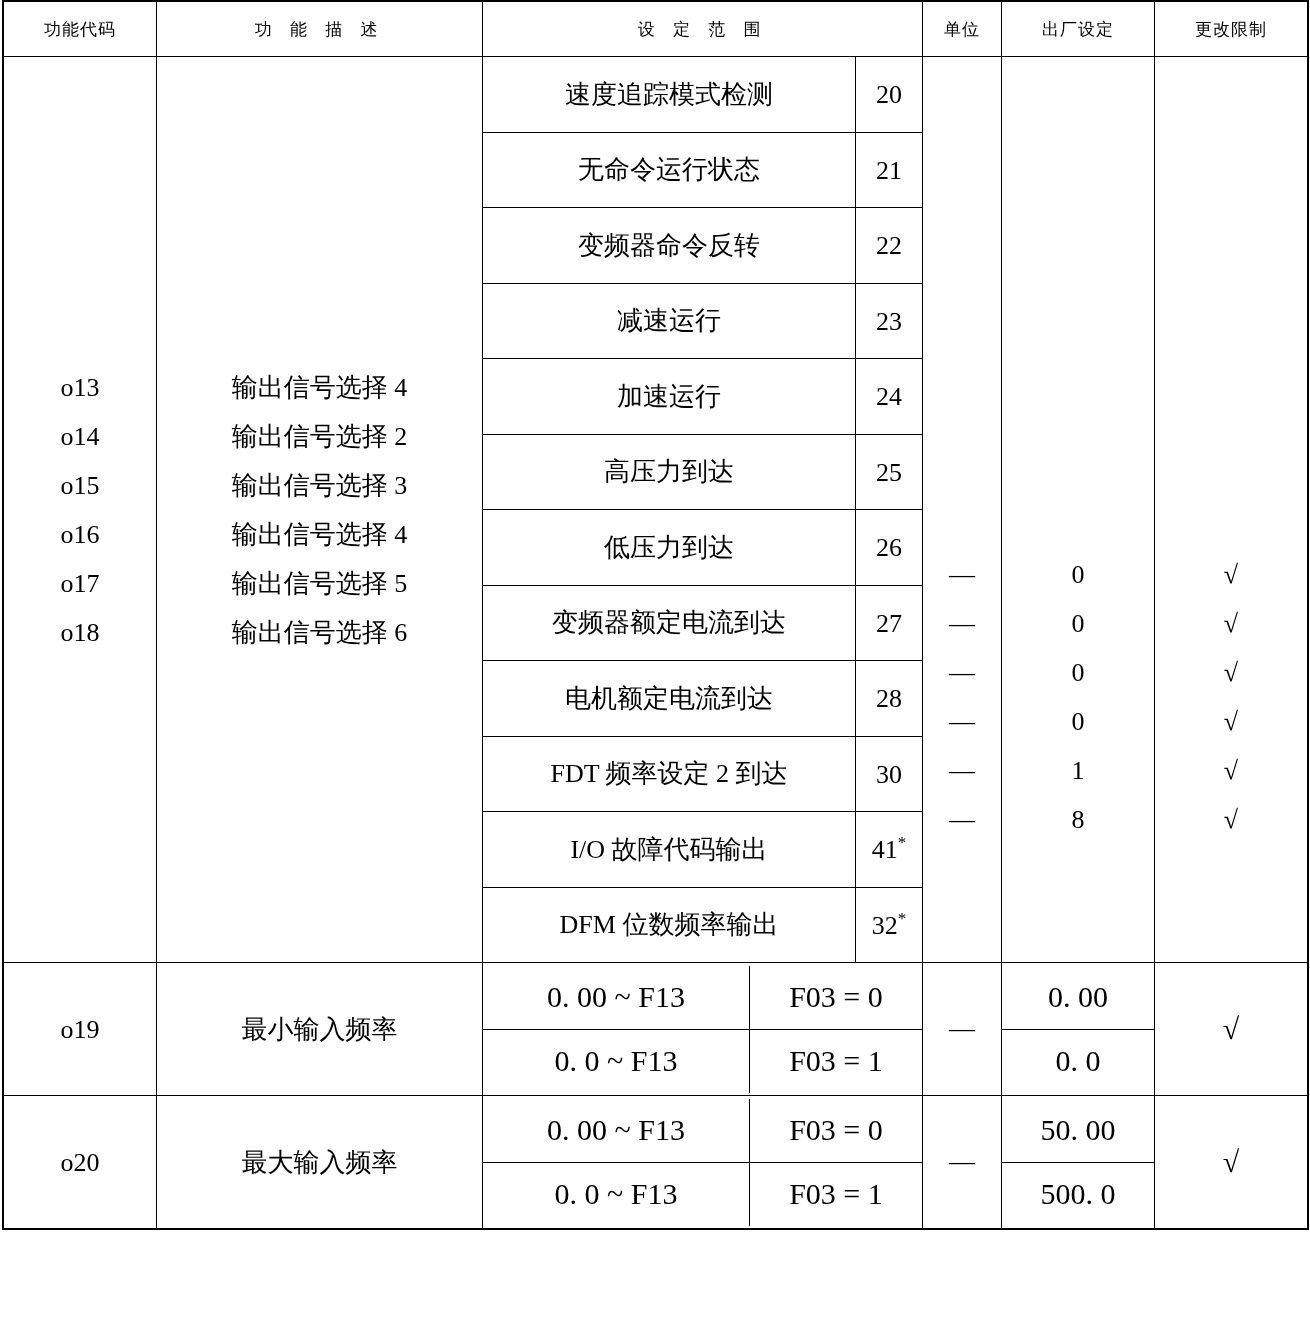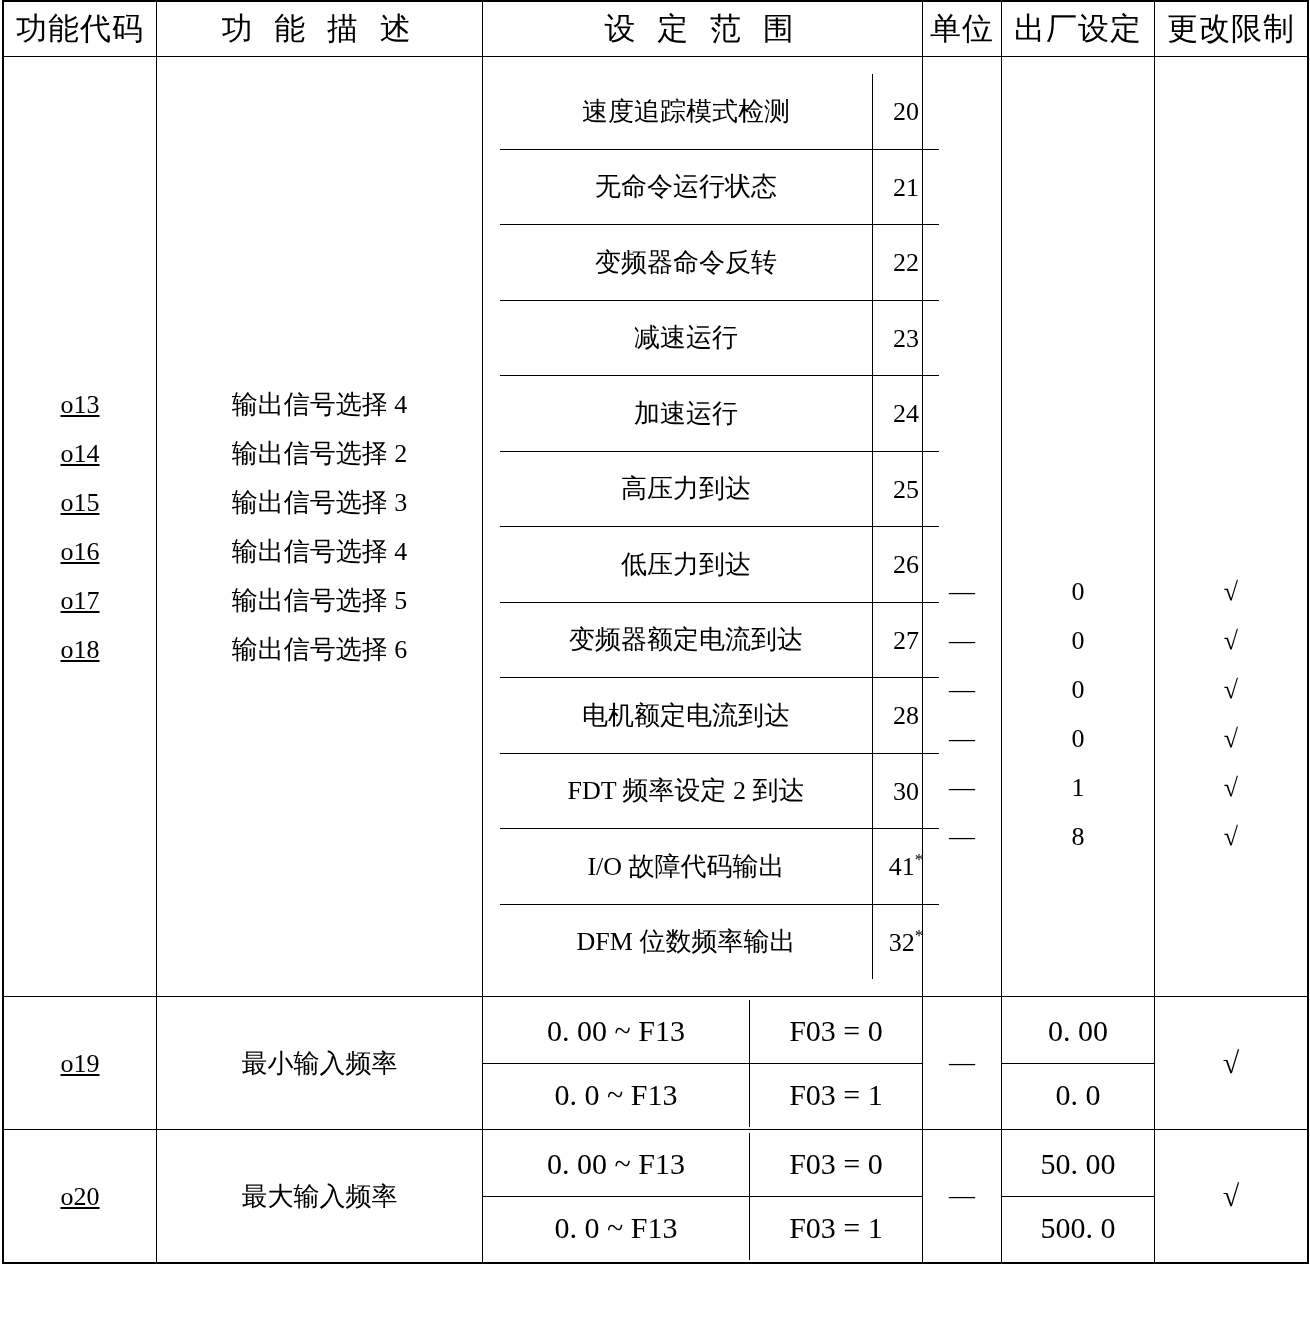--- a/index.html
+++ b/index.html
@@ -30,21 +30,21 @@
     vertical-align: middle;
     text-align: center;
   }
   
   .frame-top { border-top: 2px solid #000 !important; }
   .frame-bottom { border-bottom: 2px solid #000 !important; }
   .frame-left { border-left: 2px solid #000 !important; }
   .frame-right { border-right: 2px solid #000 !important; margin-left: 48px; }
 
   th.hdr {
-    font-size: 31px;
+    font-size: 17px;
     height: 54px;
     letter-spacing: 1px;
     font-weight: normal;
   }
   th.hdr .sp { letter-spacing: 7px; }
 
   
   table.inner {
     width: 100%;
     border-collapse: collapse;
@@ -60,21 +60,21 @@
     height: 74.5px;
   }
   table.inner tr:last-child td { border-bottom: 0; }
   table.inner td.sep { border-right: 1px solid #000; }
 
   .codecell, .desccell {
     font-size: 26px;
     line-height: 49px;
   }
   .codecell div, .desccell div { white-space: nowrap; }
-  .codecell { font-family: "Liberation Serif", serif; text-decoration: underline; }
+  .codecell { font-family: "Liberation Serif", serif; }
 
   .dash { font-size: 26px; }
   .unitstack div, .factstack div, .chkstack div {
     line-height: 49px;
     font-size: 26px;
     white-space: nowrap;
   }
   .check { font-size: 30px; }
   .sup { font-size: 17px; vertical-align: super; }
 
@@ -115,21 +115,21 @@
           <div>o18</div>
         </td>
         <td class="desccell">
           <div>输出信号选择 4</div>
           <div>输出信号选择 2</div>
           <div>输出信号选择 3</div>
           <div>输出信号选择 4</div>
           <div>输出信号选择 5</div>
           <div>输出信号选择 6</div>
         </td>
-        <td style="padding:17px">
+        <td style="padding:0">
           <table class="inner">
             <tbody>
                 <tr>
               <td class="sep" style="width:372px">速度追踪模式检测</td>
               <td class="num" style="width:66px"><span>20</span><span class="sup"></span></td>
             </tr>
             <tr>
               <td class="sep">无命令运行状态</td>
               <td class="num"><span>21</span><span class="sup"></span></td>
             </tr>

